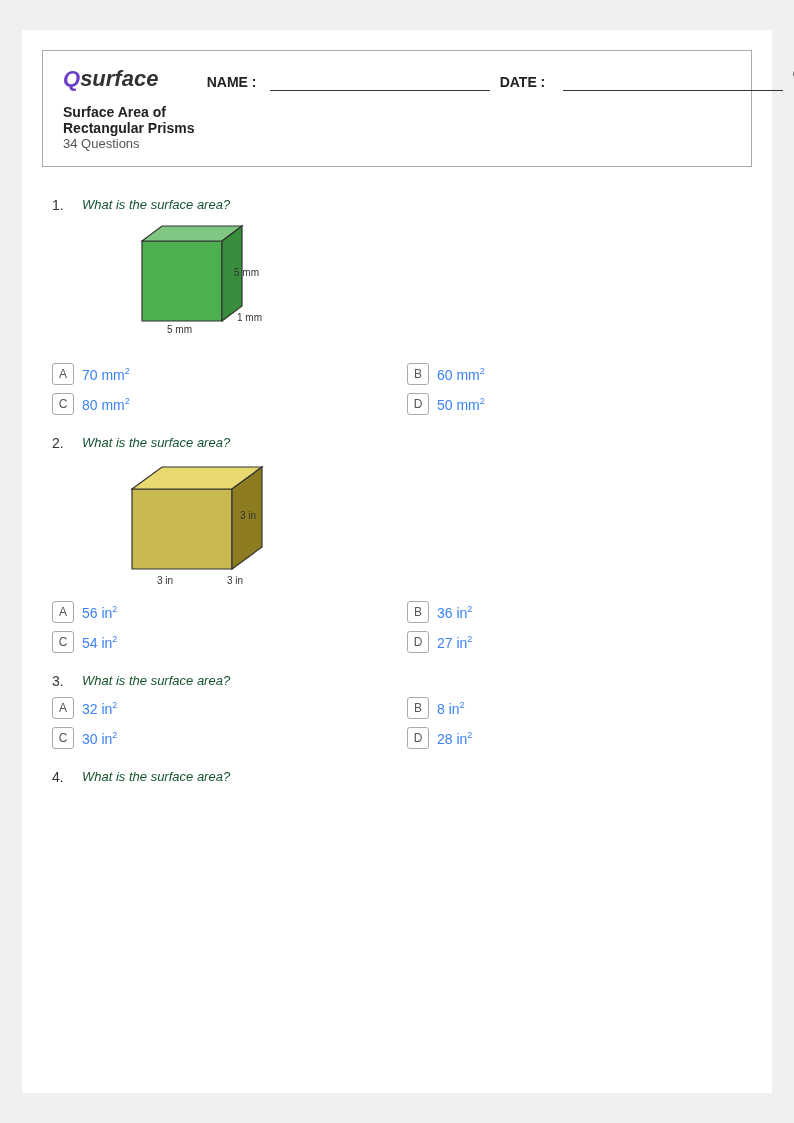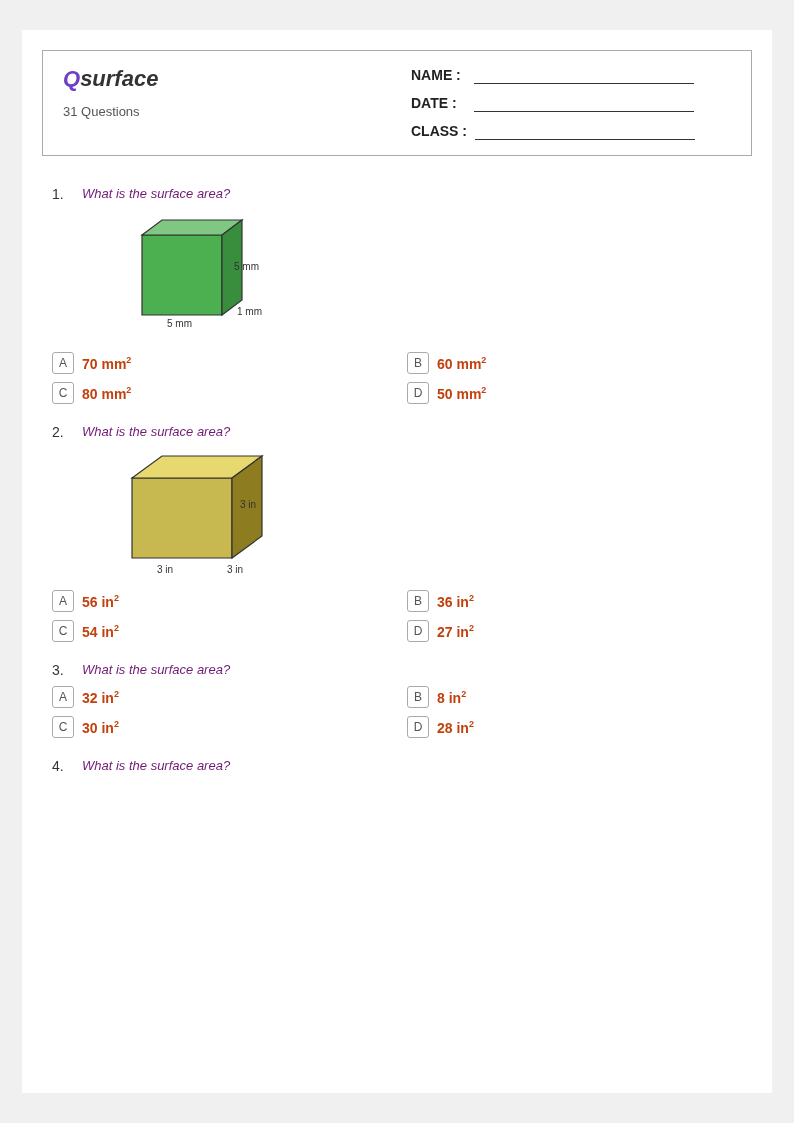--- a/index.html
+++ b/index.html
@@ -47,24 +47,23 @@
       font-size: 14px;
       font-weight: bold;
       color: #222;
     }
     .quiz-count {
       font-size: 13px;
       color: #555;
     }
     .header-right {
       display: flex;
-      flex-direction: column;
+      flex-direction: row;
       gap: 10px;
       min-width: 320px;
-      justify-content: center;
     }
     .field-row {
       display: flex;
       align-items: center;
       gap: 8px;
     }
     .field-label {
       font-size: 14px;
       font-weight: bold;
       color: #222;
@@ -87,30 +86,29 @@
       align-items: flex-start;
       margin-bottom: 8px;
     }
     .q-number {
       font-size: 14px;
       color: #333;
       min-width: 30px;
     }
     .q-text {
       font-size: 13px;
-      color: #701a75;
+      color: #14532d;
       font-style: italic;
       text-align: center;
     }
     .figure-area {
       margin-left: 30px;
       margin-bottom: 12px;
       height: 130px;
       display: flex;
-      align-items: center;
     }
     .figure-area.short {
       height: 90px;
     }
     .answers-grid {
       display: grid;
       grid-template-columns: 1fr 1fr;
       gap: 8px 20px;
       margin-bottom: 10px;
     }
@@ -126,39 +124,39 @@
       display: flex;
       align-items: center;
       justify-content: center;
       font-size: 12px;
       color: #555;
       border-radius: 3px;
       flex-shrink: 0;
     }
     .answer-text {
       font-size: 14px;
-      color: #c2410c;
-      font-weight: bold;
+      color: #3b82f6;
     }
     sup {
       font-size: 9px;
     }
   </style>
 </head>
 <body>
 
 <div class="page">
 
   <div class="header-box">
     <div class="header-left">
       <div class="logo">
         <span class="logo-q">Q</span>
         <span class="logo-rest">surface</span>
       </div>
-      <div class="quiz-count">31 Questions</div>
+      <div class="quiz-title">Surface Area of Rectangular Prisms</div>
+      <div class="quiz-count">34 Questions</div>
     </div>
     <div class="header-right">
       <div class="field-row">
         <span class="field-label">NAME :</span>
         <div class="field-line"></div>
       </div>
       <div class="field-row">
         <span class="field-label">DATE :</span>
         <div class="field-line"></div>
       </div>

